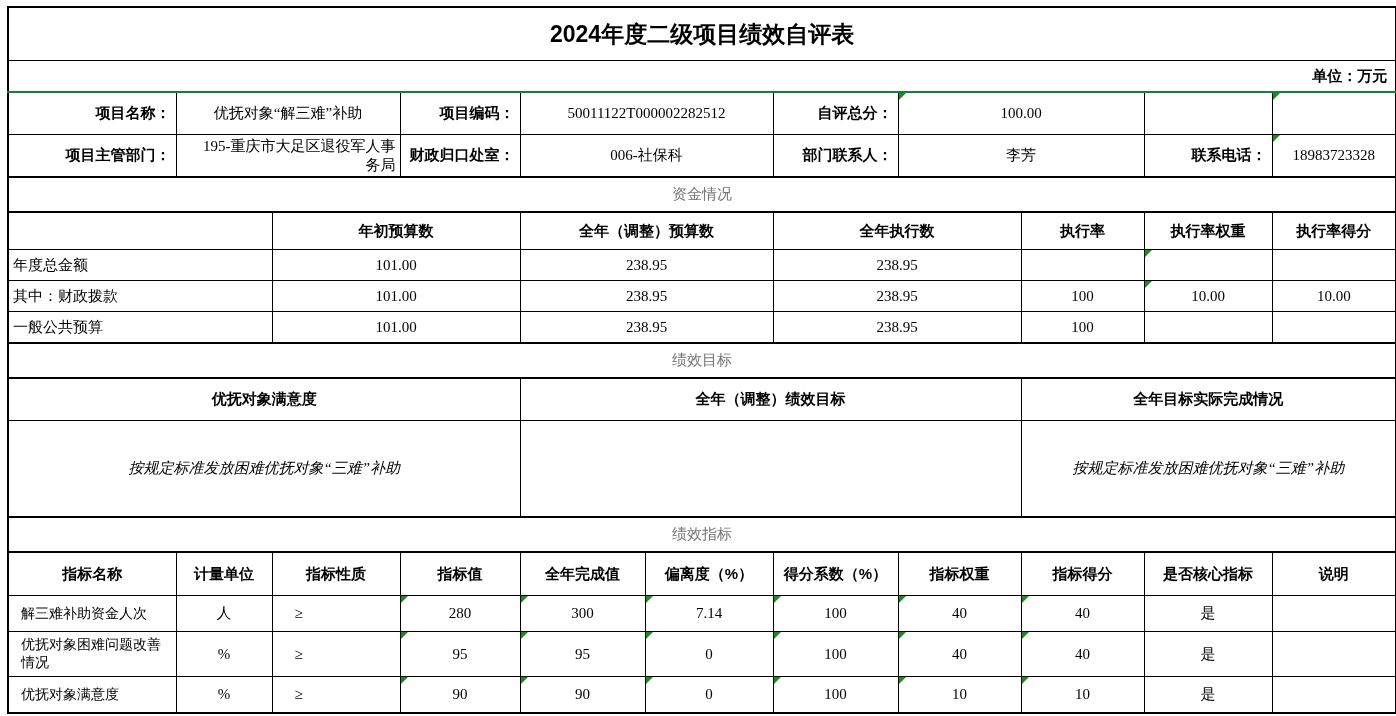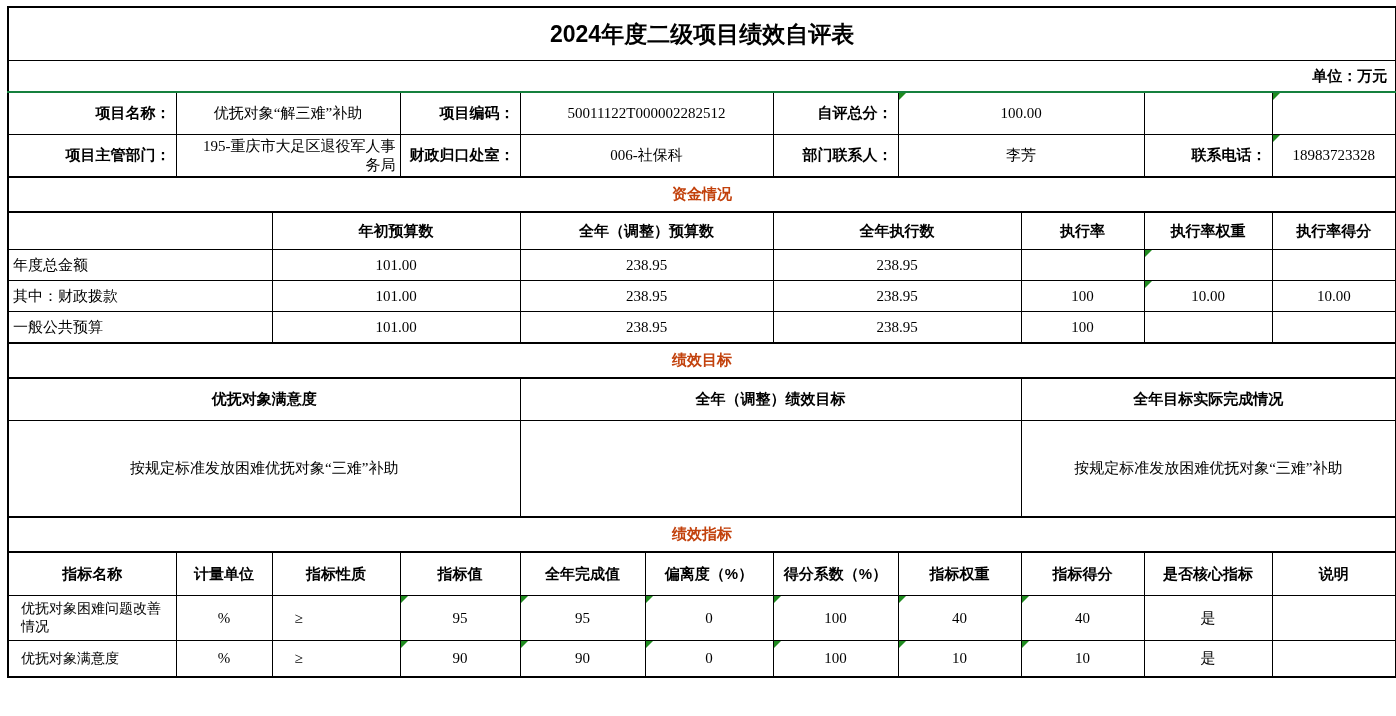--- a/index.html
+++ b/index.html
@@ -7,29 +7,29 @@
        font-family:"Liberation Sans",sans-serif;color:#000;}
   table{border-collapse:collapse;table-layout:fixed;width:1384px;border:2px solid #000;}
   td{border:1px solid #000;padding:0 4px;font-size:14px;overflow:hidden;position:relative;
      vertical-align:middle;word-break:break-all;}
   .title-row td{font-size:23px;font-weight:bold;text-align:center;height:52px;border-bottom:1px solid #000;}
   .unit-row td{height:30px;text-align:right;font-weight:bold;font-size:15px;padding-right:8px;border-bottom:2px solid #15803d;}
   .info-row td{height:41px;margin-top:16px;}
   .lbl{font-weight:bold;text-align:right;font-size:15px;padding-right:5px;}
   .val{text-align:center;font-family:"Liberation Serif",serif;font-size:15px;}
   .val.left{text-align:right;padding-left:15px;}
-  .section td{height:33px;text-align:center;font-weight:bold;font-size:15px;color:#c2410c;
+  .section td{height:33px;text-align:center;font-weight:normal;font-size:15px;color:#737373;
               border-top:2px solid #000;border-bottom:2px solid #000;}
   .hdr{font-weight:bold;text-align:center;font-size:15px;}
   .fund-hdr td{height:36px;}
   .fund-row td{height:30px;}
   .rowlabel{text-align:left;font-family:"Liberation Serif",serif;font-size:15px;padding-left:4px;}
   .num{text-align:center;font-family:"Liberation Serif",serif;font-size:15px;}
   .goal-hdr td{height:41px;}
-  .goal-row td{height:95px;}
+  .goal-row td{height:95px;font-style:italic;}
   .goal-cell{text-align:center;font-family:"Liberation Serif",serif;font-size:15px;}
   .ind-hdr td{height:42px;}
   .ind-row td{height:35px;}
   .ind-row-tall td{height:44px;}
   .ind-name{text-align:left;font-family:"Liberation Serif",serif;font-size:14px;padding-left:12px;}
   .nature{text-align:left;font-family:"Liberation Serif",serif;font-size:15px;padding-left:22px;}
   .mk::before{content:"";position:absolute;top:0;left:0;width:0;height:0;
               border-top:7px solid #1f8b1f;border-right:7px solid transparent;}
 </style>
 </head>
@@ -152,20 +152,33 @@
     <td class="hdr">指标值</td>
     <td class="hdr">全年完成值</td>
     <td class="hdr">偏离度（%）</td>
     <td class="hdr">得分系数（%）</td>
     <td class="hdr">指标权重</td>
     <td class="hdr">指标得分</td>
     <td class="hdr">是否核心指标</td>
     <td class="hdr">说明</td>
   </tr>
 
+  <tr class="ind-row">
+    <td class="ind-name">解三难补助资金人次</td>
+    <td class="num">人</td>
+    <td class="nature">≥</td>
+    <td class="num mk">280</td>
+    <td class="num mk">300</td>
+    <td class="num mk">7.14</td>
+    <td class="num mk">100</td>
+    <td class="num mk">40</td>
+    <td class="num mk">40</td>
+    <td class="num">是</td>
+    <td class="num"></td>
+  </tr>
 
   <tr class="ind-row-tall">
     <td class="ind-name">优抚对象困难问题改善情况</td>
     <td class="num">%</td>
     <td class="nature">≥</td>
     <td class="num mk">95</td>
     <td class="num mk">95</td>
     <td class="num mk">0</td>
     <td class="num mk">100</td>
     <td class="num mk">40</td>

